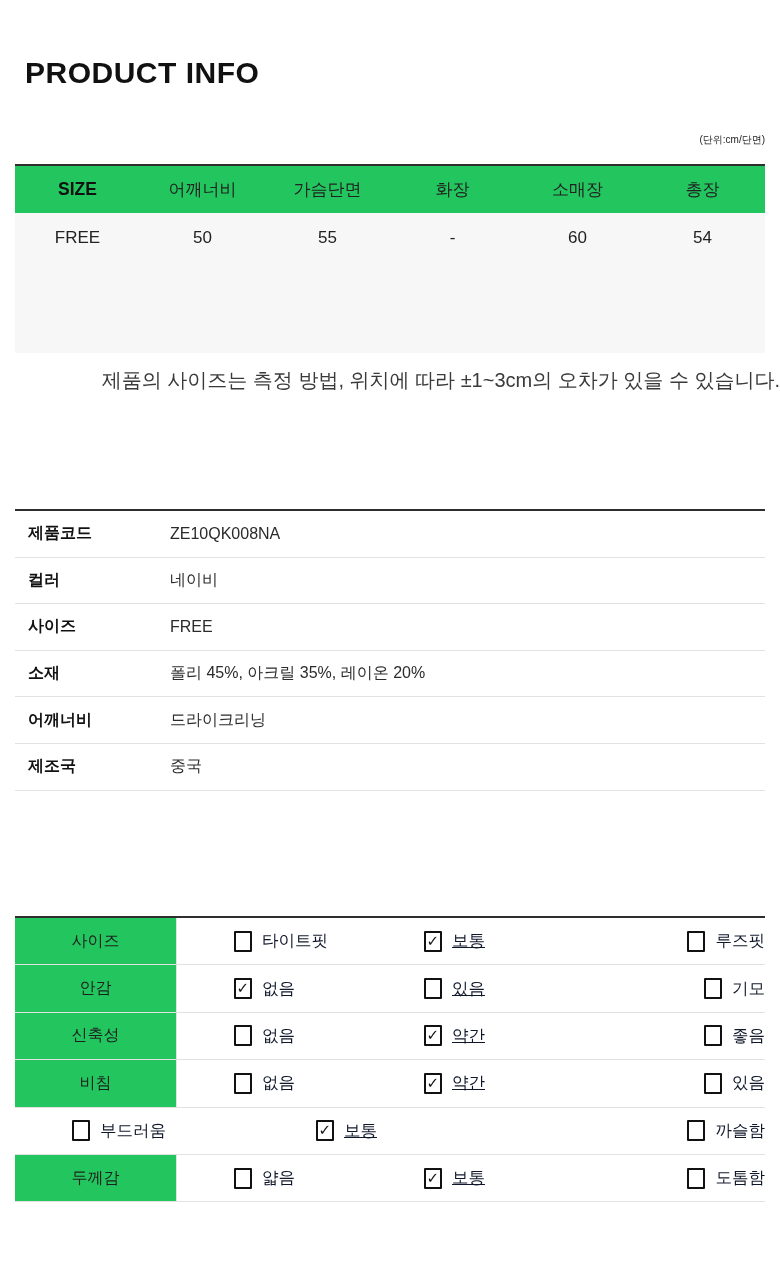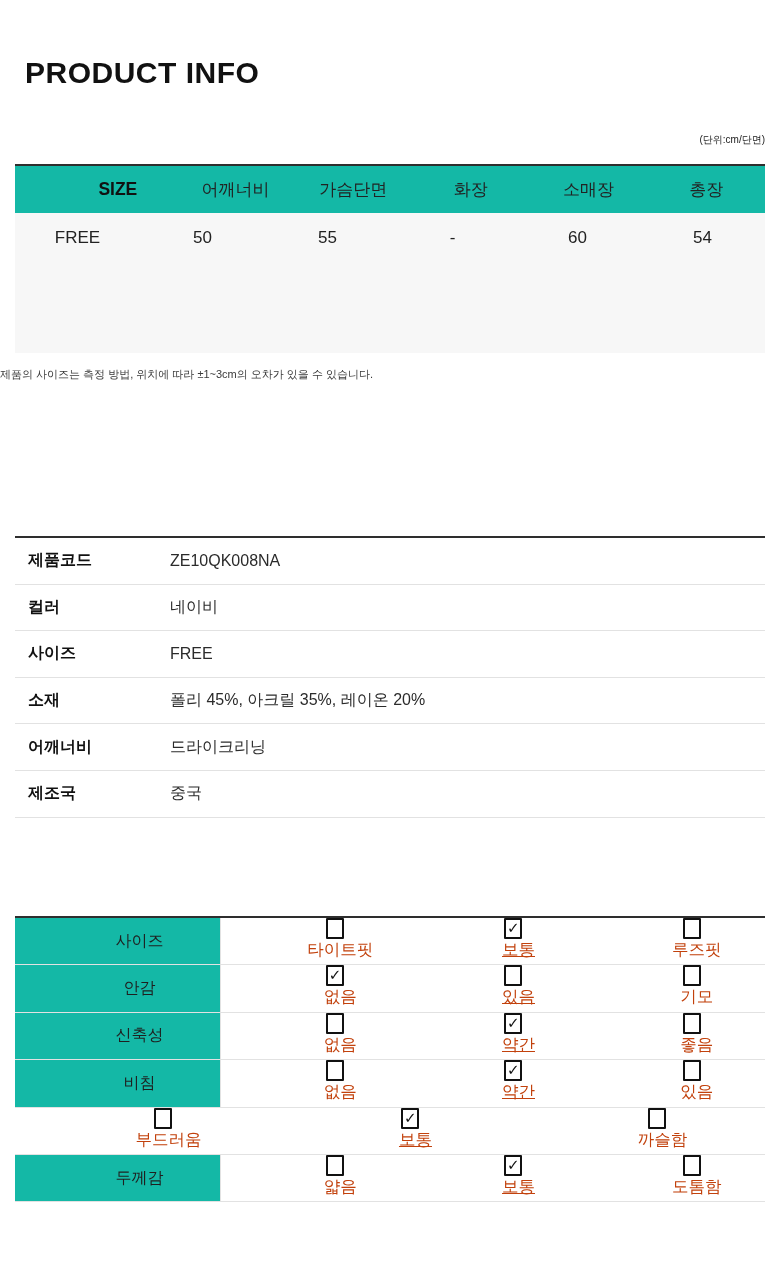--- a/index.html
+++ b/index.html
@@ -27,27 +27,26 @@
   .size-header{
     display:flex;align-items:center;height:47px;
   }
   .size-body{height:140px;}
   .size-datarow{display:flex;align-items:center;height:50px;}
   .scell{flex:1;text-align:center;font-size:17px;color:#222;}
   .scell.size-col{font-weight:700;font-size:17.5px;color:#111;}
   
   .size-note{
     position:absolute;top:367px;left:0;right:0;
-    text-align:left;font-size:11px;color:#3a3a3a;
+    text-align:right;font-size:20px;color:#3a3a3a;
   }
   
   .detail-table{
     position:absolute;top:509px;left:15px;width:750px;
     border-top:2px solid #2e2e2e;
-    margin-top:27px;
   }
   .detail-row{
     display:flex;align-items:center;height:45.6px;
     border-bottom:1px solid #e2e2e2;
   }
   .detail-label{
     width:142px;padding-left:13px;
     font-weight:700;font-size:16px;color:#111;
     flex-shrink:0;
   }
@@ -63,37 +62,37 @@
   }
   .attr-label{
     width:161px;flex-shrink:0;
     display:flex;align-items:center;justify-content:center;
     font-size:16px;color:#1f1f1f;
     border-right:1px solid #e2e2e2;
   }
   .attr-options{flex:1;display:flex;}
   .attr-option{
     width:33.333%;display:flex;align-items:center;
-    font-size:16.5px;color:#c2410c;box-sizing:border-box;flex-direction:column;
+    font-size:16.5px;color:#0f172a;box-sizing:border-box;
   }
   .attr-option:nth-child(1){padding-left:57px;}
   .attr-option:nth-child(2){padding-left:51px;text-decoration:underline;}
-  .attr-option:nth-child(3){padding-left:45px;}
+  .attr-option:nth-child(3){padding-left:45px;justify-content:flex-end;}
   .checkbox{
     display:inline-block;width:14px;height:17px;
     border:2px solid #111;border-radius:1px;
     margin-right:10px;position:relative;background:#fff;
     flex-shrink:0;
   }
   .checkbox.checked::after{
     content:"\2713";
     position:absolute;left:0.5px;top:-1px;
     font-size:15px;color:#111;line-height:18px;
   }
-  .bg-header{background:#14b8a6;padding-left:44px;}
+  .bg-header{background:#22c55e;}
   .bg-body{background:#f7f7f7;}
 </style>
 </head>
 <body>
 
 <div class="page-title">PRODUCT INFO</div>
 
 <div class="unit-note">(단위:cm/단면)</div>
 
 <div class="size-table">

